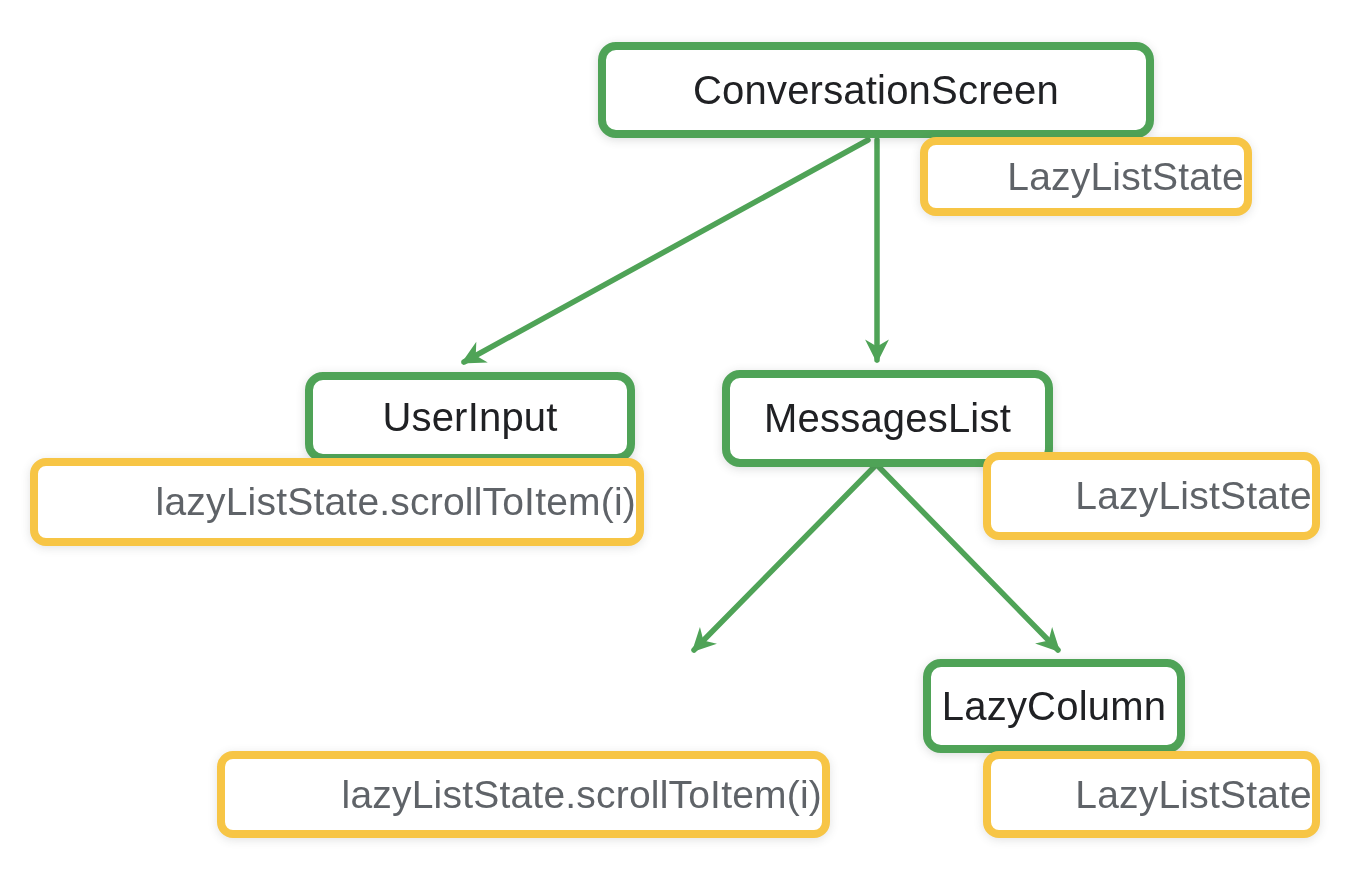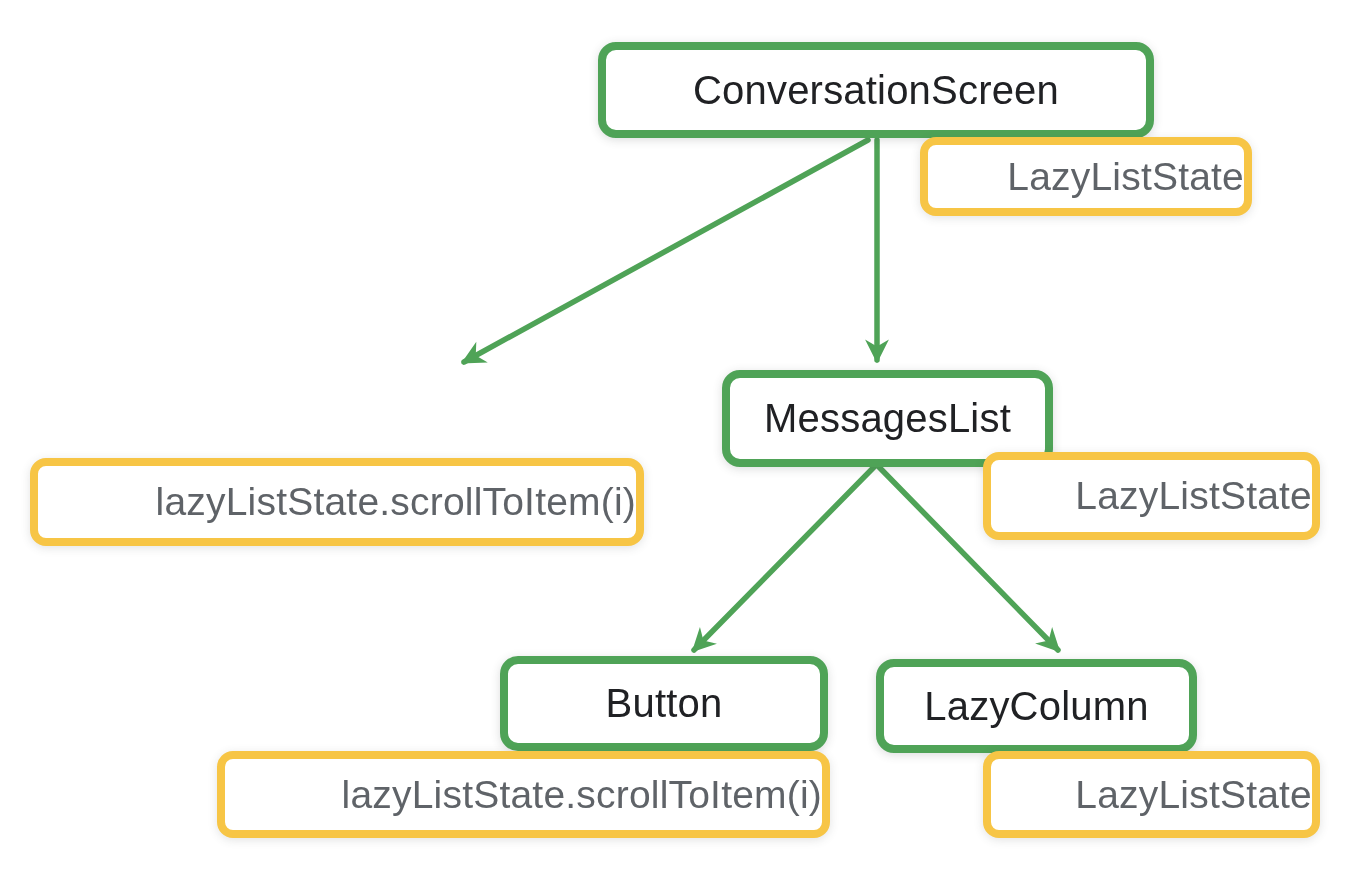--- a/index.html
+++ b/index.html
@@ -75,30 +75,30 @@
     <line x1="868" y1="140" x2="464" y2="362" marker-end="url(#arrow)"></line>
     <line x1="877" y1="140" x2="877" y2="360" marker-end="url(#arrow)"></line>
     <line x1="875" y1="466" x2="694" y2="650" marker-end="url(#arrow)"></line>
     <line x1="878" y1="466" x2="1058" y2="650" marker-end="url(#arrow)"></line>
   </svg>
 
   <div class="node" style="left:598px;top:42px;width:556px;height:96px">
     <span class="label">ConversationScreen</span>
   </div>
 
+  <div class="node" style="left:305px;top:372px;width:330px;height:90px">
+    <span class="label">UserInput</span>
+  </div>
 
   <div class="node" style="left:722px;top:370px;width:331px;height:97px">
     <span class="label">MessagesList</span>
   </div>
 
-  <div class="node" style="left:500px;top:656px;width:328px;height:95px">
-    <span class="label">Button</span>
-  </div>
 
-  <div class="node" style="left:876px;top:659px;width:321px;height:94px">
+  <div class="node" style="left:923px;top:659px;width:262px;height:94px">
     <span class="label">LazyColumn</span>
   </div>
 
   <div class="tag" style="left:920px;top:137px;width:332px;height:79px">
     <span class="label">LazyListState</span>
   </div>
 
   <div class="tag" style="left:30px;top:458px;width:614px;height:88px">
     <span class="label">lazyListState.scrollToItem(i)</span>
   </div>

